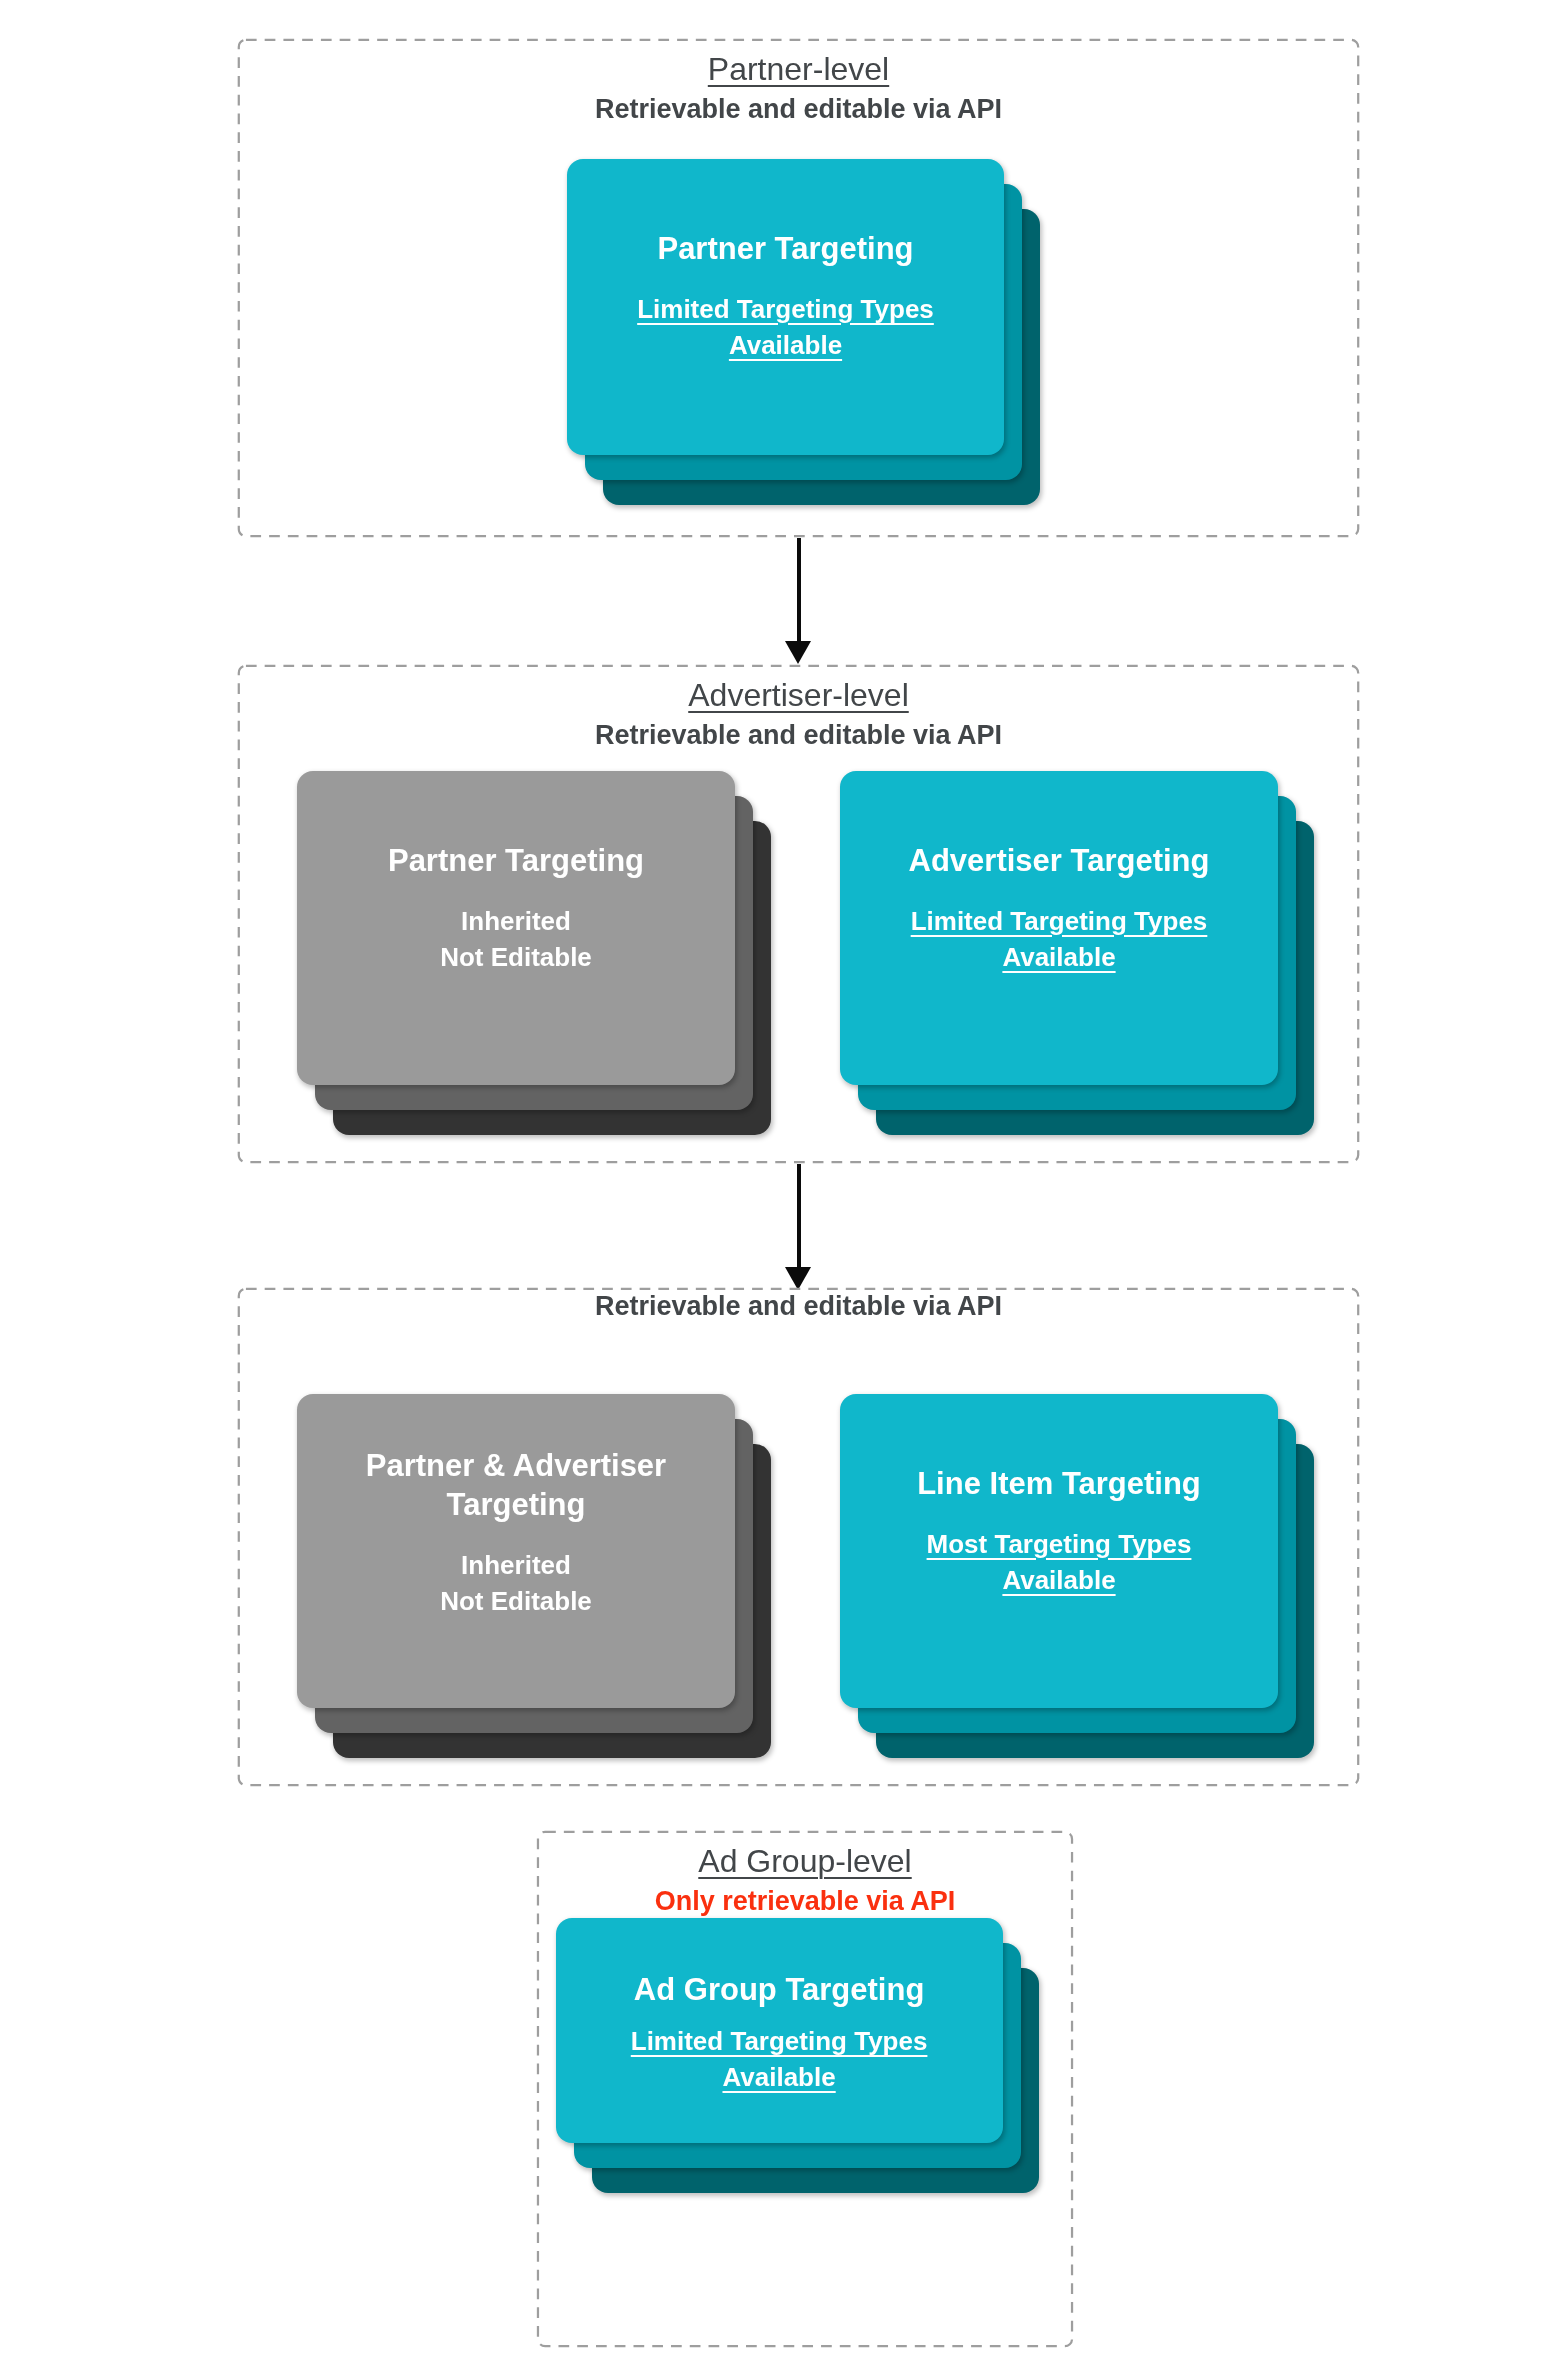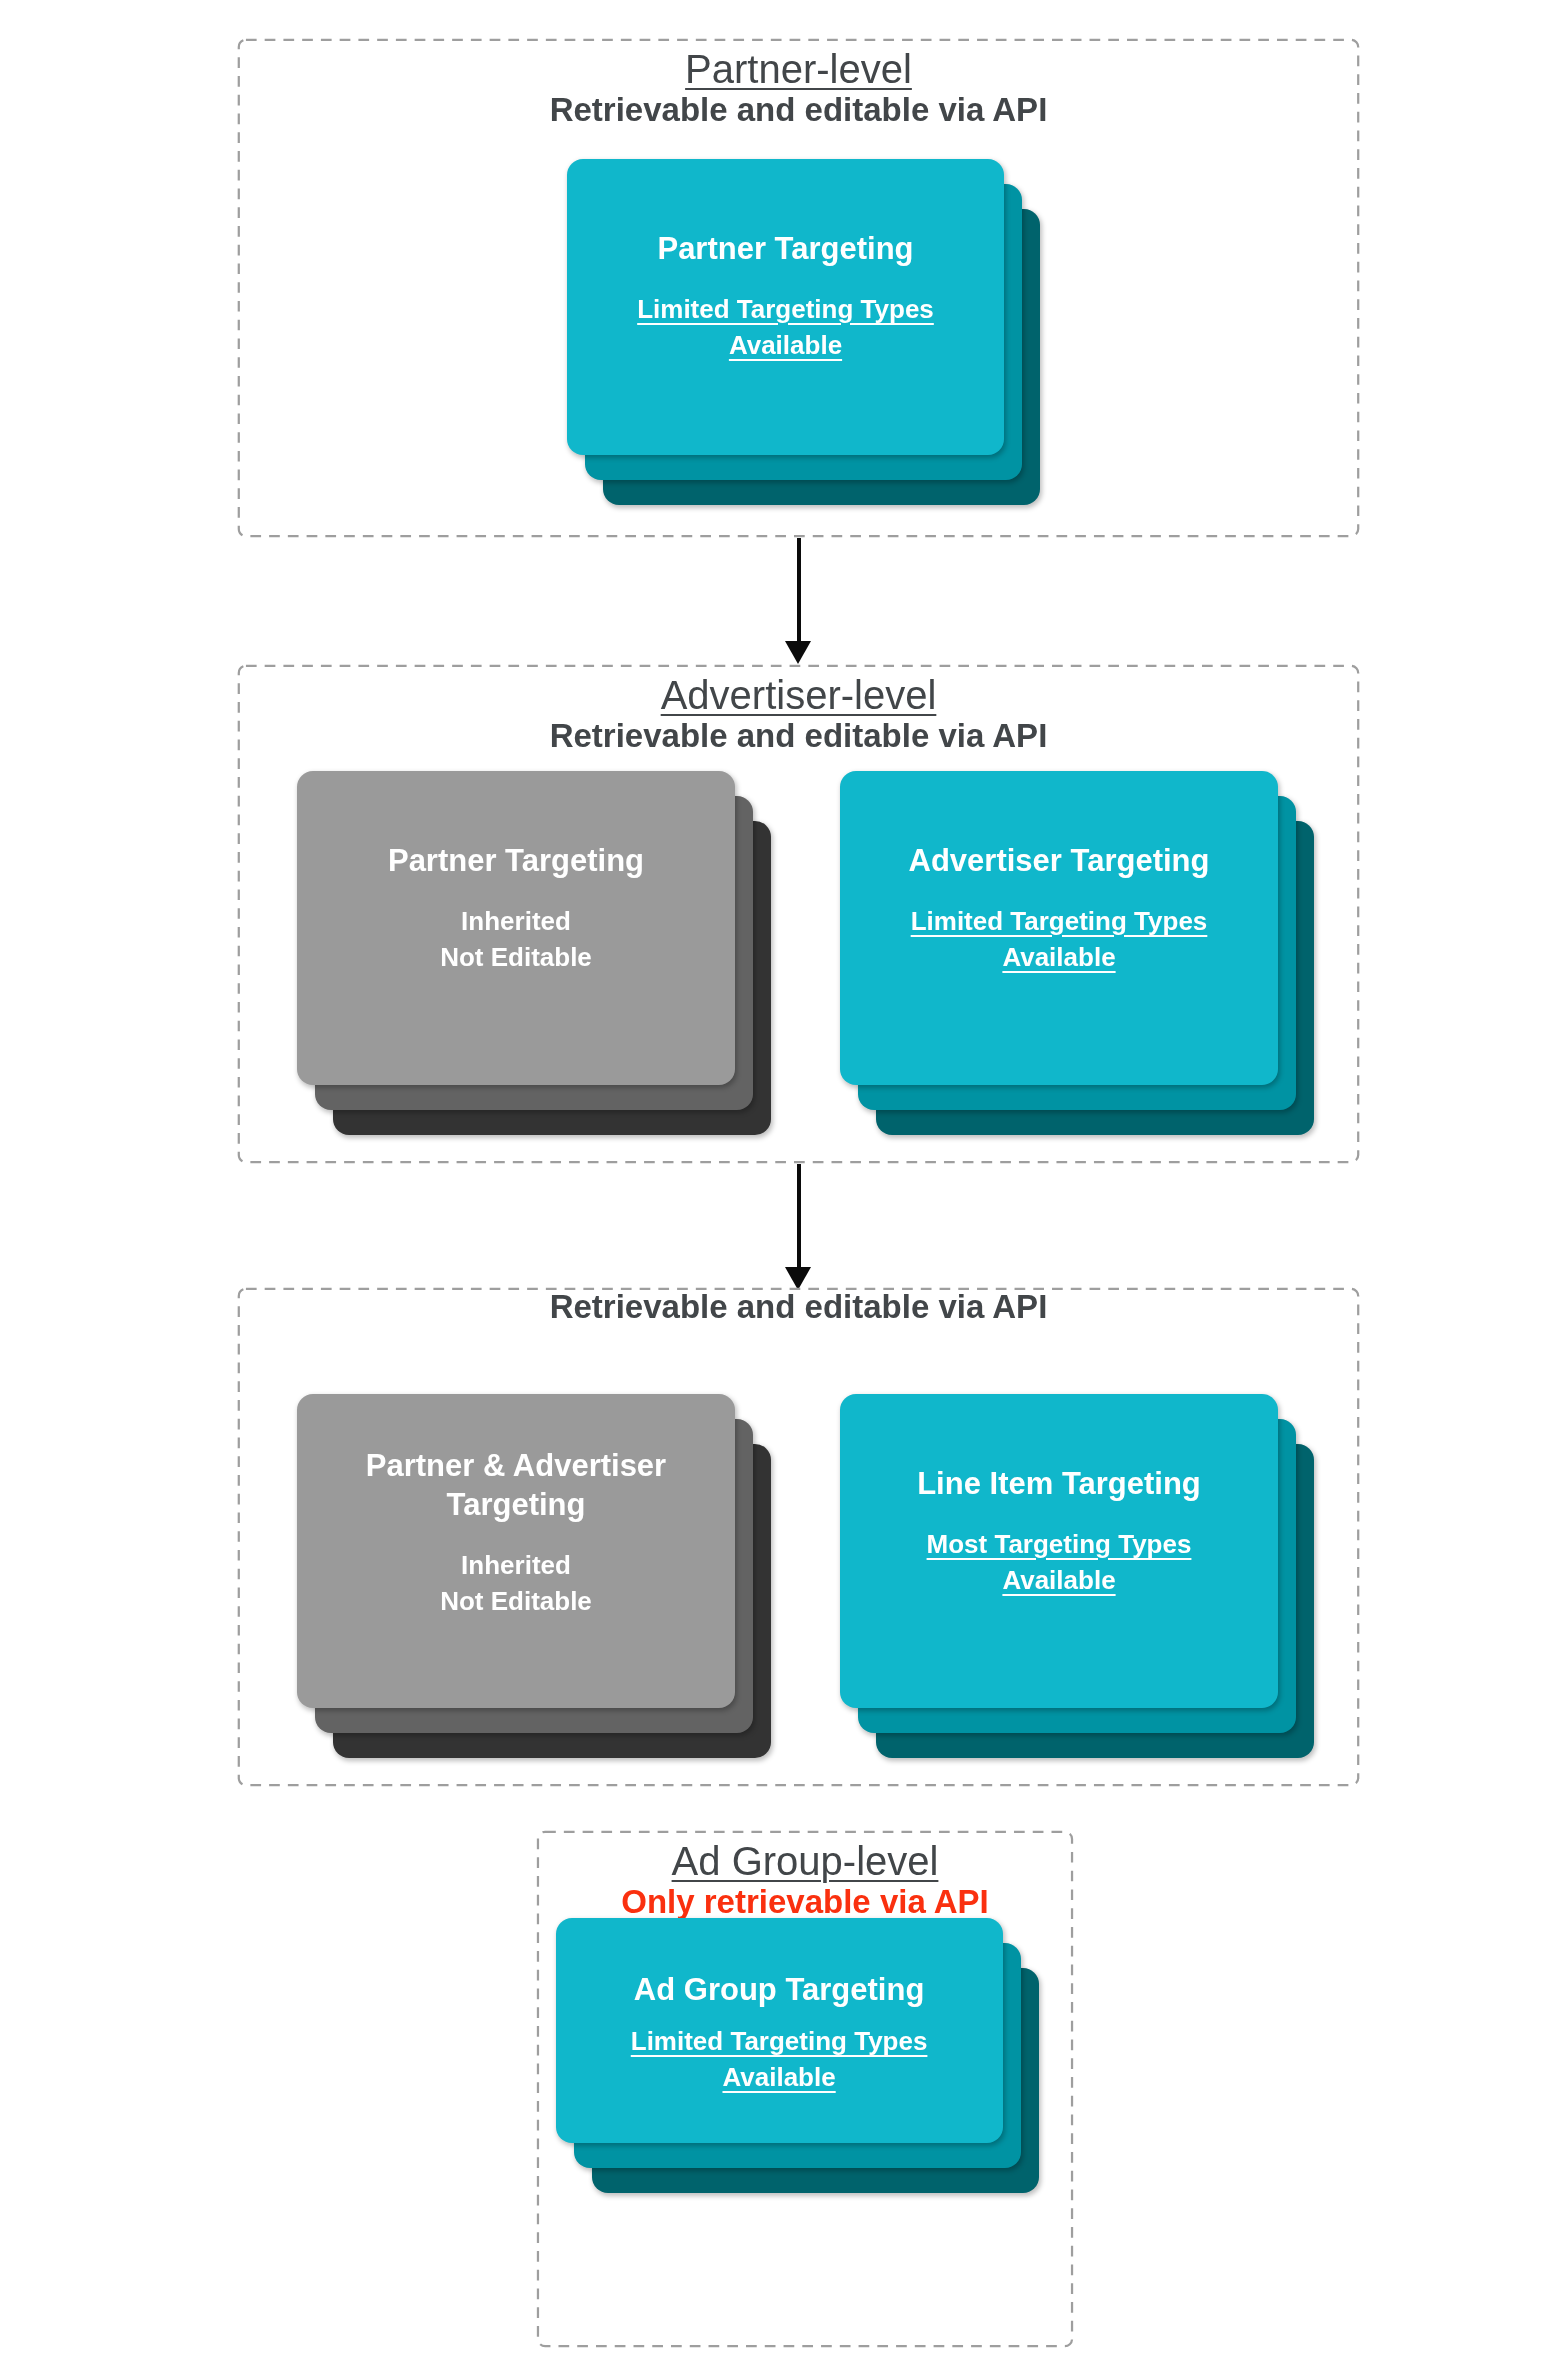--- a/index.html
+++ b/index.html
@@ -9,30 +9,30 @@
     background:#ffffff;
     font-family:"Liberation Sans", sans-serif;
     overflow:hidden;
   }
   .panel{position:absolute;box-sizing:border-box;}
   .panel svg.dash{position:absolute;left:0;top:0;}
   .sec-title{
     position:relative;
     margin:0;padding-top:10.7px;
     text-align:center;
-    font-size:40px;line-height:41px;font-weight:400;
+    font-size:32px;line-height:41px;font-weight:400;
     color:#424649;
     text-decoration:underline;
     text-decoration-thickness:1.8px;
     text-underline-offset:4.5px;
   }
   .sec-sub{
     position:relative;
     text-align:center;
-    font-size:33px;line-height:39px;font-weight:700;
+    font-size:27px;line-height:39px;font-weight:700;
     color:#424649;
   }
   .sec-sub.red{color:#FA300F;}
   .stack{position:absolute;}
   .layer,.card{
     position:absolute;
     border-radius:16px;
     box-shadow:1.8px 2.7px 5.4px rgba(0,0,0,0.25);
   }
   .l-back{left:36px;top:50px;}

